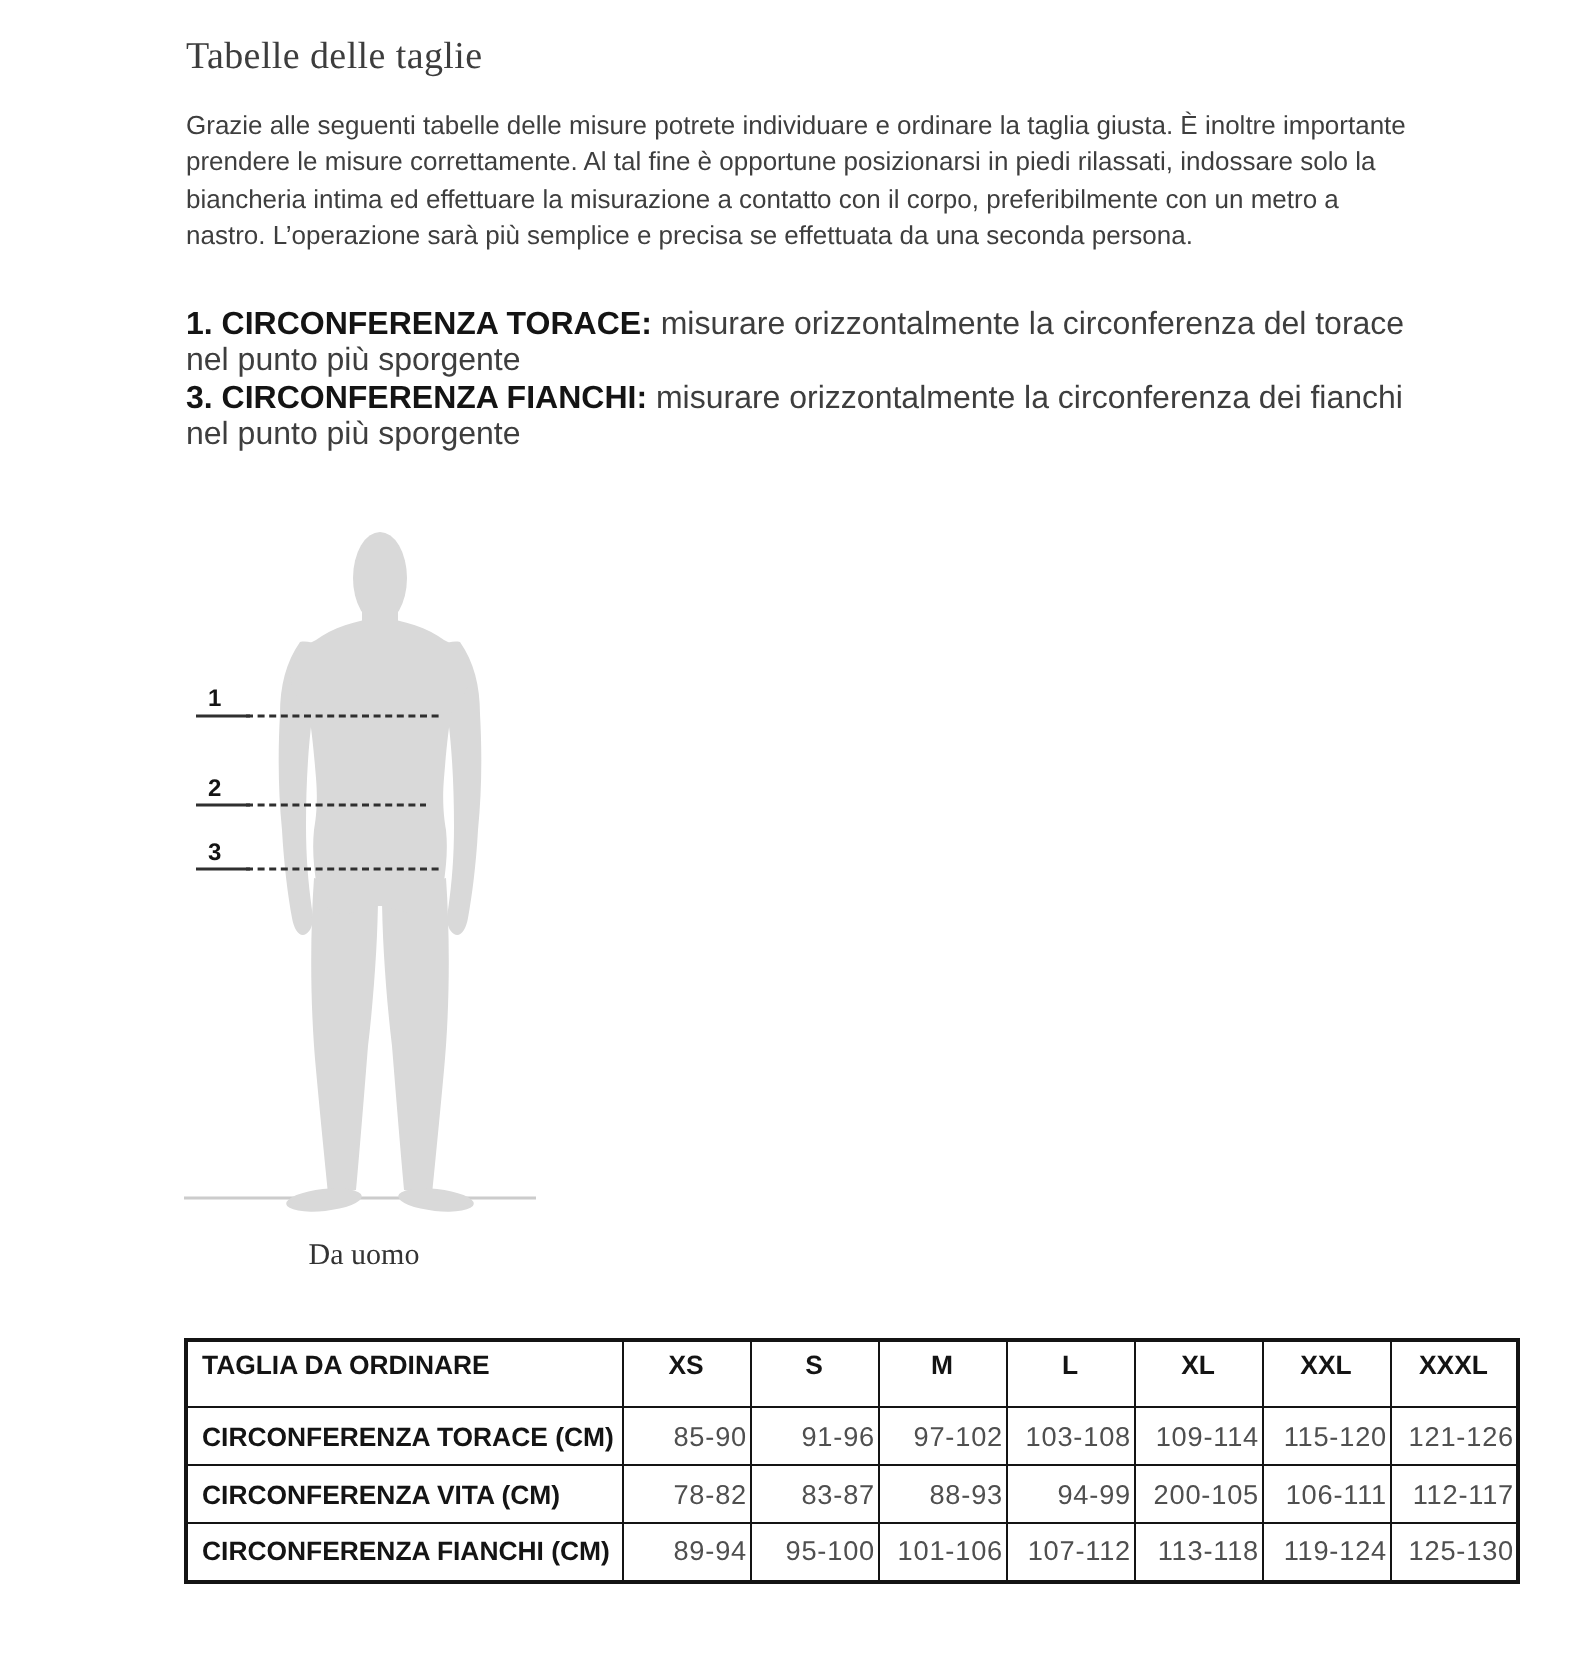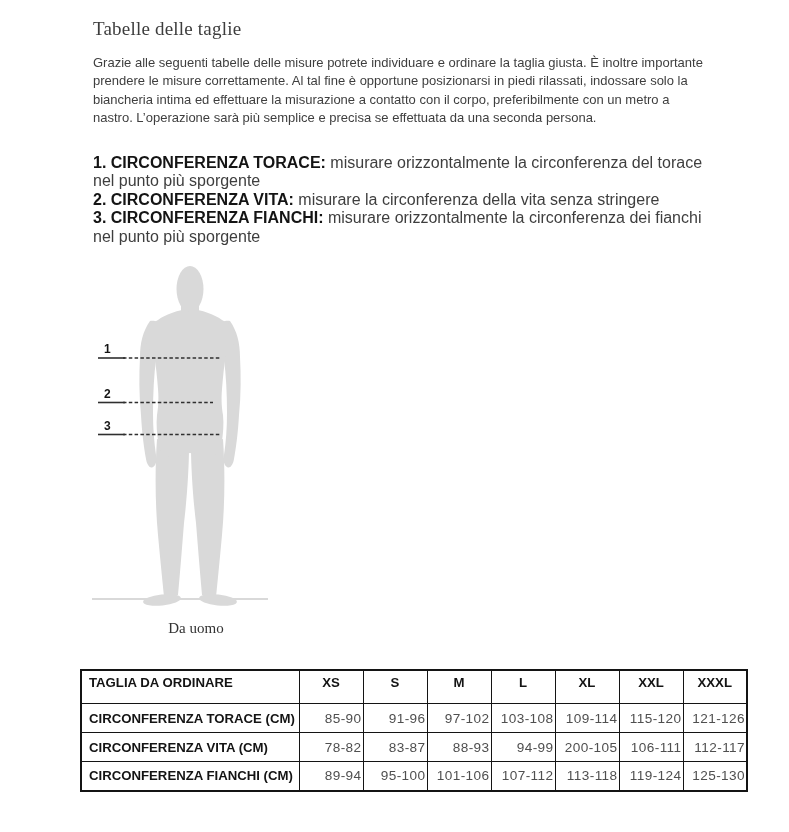--- a/index.html
+++ b/index.html
@@ -54,31 +54,31 @@
   .mline { stroke: var(--measure-line, #2f2f2f); stroke-width: 1.6; stroke-dasharray: 3.5 2.3; }
   .mstub { stroke: var(--measure-line, #2f2f2f); stroke-width: 1.6; }
   .mlabel {
     font-family: "Liberation Sans", sans-serif;
     font-size: 12px; font-weight: 700;
     fill: var(--strong-color, #141414);
   }
 
   .figure-caption {
     position: absolute;
-    left: 96px; top: 620px;
+    left: 82px; top: 620px;
     width: 200px;
     text-align: center;
     font-family: "Liberation Serif", serif;
     font-size: 15px;
     color: var(--caption-color, #333333);
   }
 
   .size-table {
     position: absolute;
-    left: 80px; top: 669px;
+    left: 92px; top: 669px;
     width: 666px;
     border-collapse: collapse;
     table-layout: fixed;
     border: 2px solid var(--table-border, #141414);
   }
   .size-table th, .size-table td {
     border: 1.5px solid var(--table-border, #141414);
     font-family: "Liberation Sans", sans-serif;
     overflow: hidden;
     white-space: nowrap;
@@ -115,21 +115,20 @@
 <body>
 
 <div id="page" style="--page-bg: #ffffff; --title-color: #3d3d3d; --body-color: #3e3e3e; --strong-color: #141414; --caption-color: #333333; --value-color: #4f4f4f; --table-border: #141414; --silhouette: #d9d9d9; --ground-line: #cccccc; --measure-line: #2f2f2f;">
 
   <div class="page-title">Tabelle delle taglie</div>
 
   <div class="intro">Grazie alle seguenti tabelle delle misure potrete individuare e ordinare la taglia giusta. È inoltre importante prendere le misure correttamente. Al tal fine è opportune posizionarsi in piedi rilassati, indossare solo la biancheria intima ed effettuare la misurazione a contatto con il corpo, preferibilmente con un metro a nastro. L’operazione sarà più semplice e precisa se effettuata da una seconda persona.</div>
 
   <div class="measure-list">
     <div class="item"><b>1. CIRCONFERENZA TORACE:</b><span> misurare orizzontalmente la circonferenza del torace nel punto più sporgente</span></div>
-    <div class="item"><b>2. CIRCONFERENZA VITA:</b><span> misurare la circonferenza della vita senza stringere</span></div>
     <div class="item"><b>3. CIRCONFERENZA FIANCHI:</b><span> misurare orizzontalmente la circonferenza dei fianchi nel punto più sporgente</span></div>
   </div>
 
   <div class="figure-wrap">
     <svg width="200" height="345" viewBox="0 0 200 345">
 
       <line class="ground" x1="2" y1="336" x2="178" y2="336"></line>
 
       <g>
         <path class="sil" d="M60,58 C53,68 50,80 50,94 C49,112 49,132 51,152 C52,170 54,185 56,196

